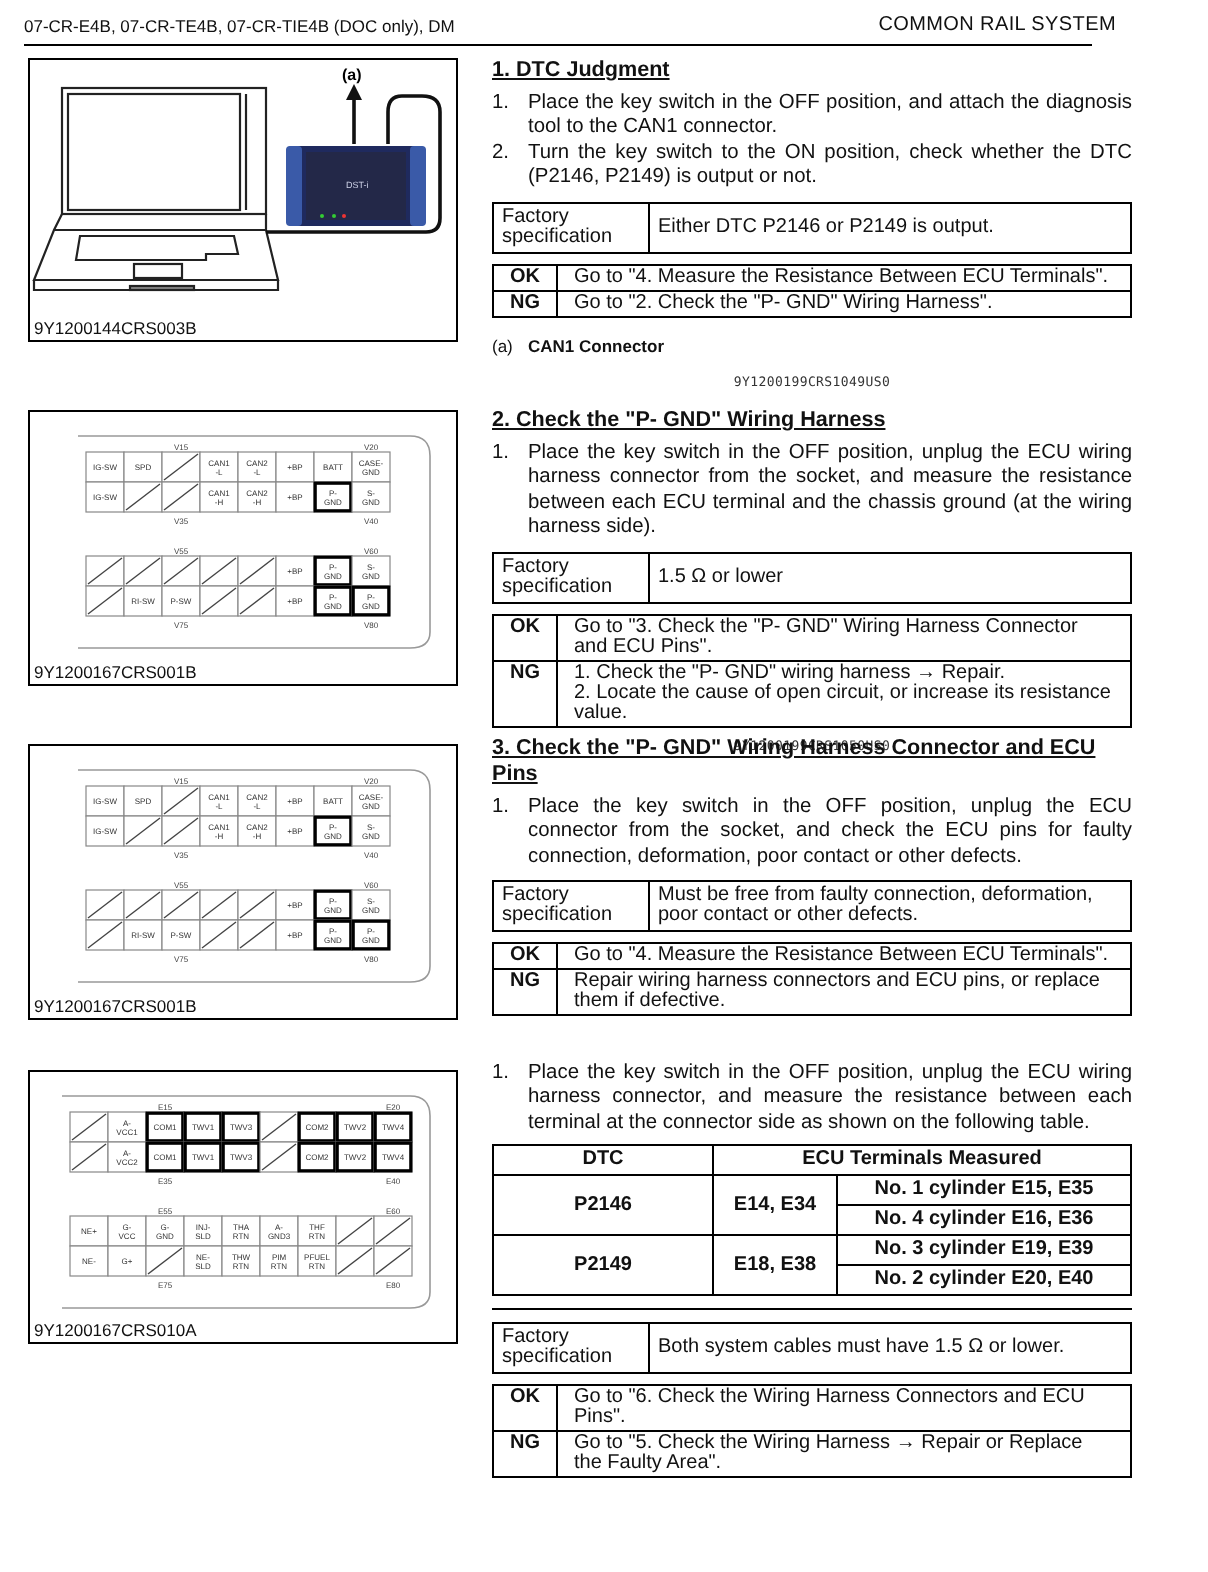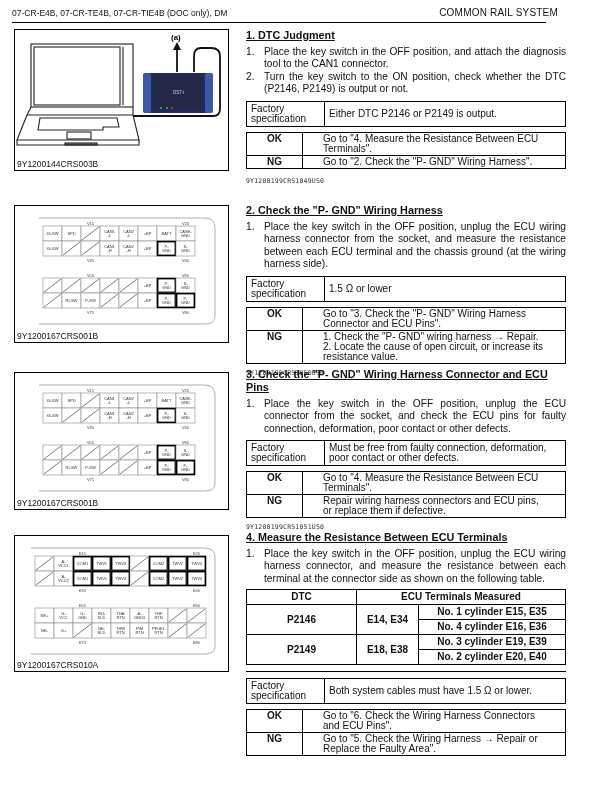--- a/index.html
+++ b/index.html
@@ -15,25 +15,25 @@
 .sec{position:absolute;left:246px;width:320px;font-size:10.2px;line-height:12.4px}
 .sec h2{font-size:10.8px;font-weight:bold;text-decoration:underline;margin-bottom:4px;line-height:13px}
 .step{display:flex;text-align:justify}
 .step .n{width:18px;flex:none}
 .step .t{flex:1}
 table.spec,table.okng,table.dtc{border-collapse:collapse;width:100%;font-size:10px;line-height:10px}
 table.spec{margin-top:5px}
 table.spec td{border:1px solid #000;padding:2px 4px;vertical-align:middle}
 table.spec td.k{width:78px}
 table.okng{margin-top:5px}
-table.okng td{border:1px solid #000;padding:1px 20px;vertical-align:top}
+table.okng td{border:1px solid #000;padding:1px 8px;vertical-align:top}
 table.okng td.k{width:30px;font-weight:bold}
 table.dtc td,table.dtc th{border:1px solid #000;text-align:center;padding:2px 3px;font-weight:bold;height:15px}
 table.dtc th{font-weight:bold}
-.code{font-family:"DejaVu Sans Mono",monospace;font-size:6.5px;color:#333;text-align:left;margin-top:3px;letter-spacing:.2px}
+.code{font-family:"DejaVu Sans Mono",monospace;font-size:6.5px;color:#333;text-align:center;margin-top:3px;letter-spacing:.2px}
 .note{font-size:8.5px;font-weight:bold;margin-top:8px}
 .note span{display:inline-block;width:18px;font-weight:normal}
 
 svg text{font-family:"Liberation Sans",sans-serif}
 </style>
 </head>
 <body>
 
 <div class="hdr-left">07-CR-E4B, 07-CR-TE4B, 07-CR-TIE4B (DOC only), DM</div>
 <div class="hdr-right">COMMON RAIL SYSTEM</div>
@@ -393,20 +393,21 @@
         <tr>
           <td class="k">OK</td>
           <td>Go to "4. Measure the Resistance Between ECU Terminals".</td>
         </tr>
     <tr>
           <td class="k">NG</td>
           <td>Go to "2. Check the "P- GND" Wiring Harness".</td>
         </tr>
   </tbody>
     </table>
+  <div class="note"><span>(a)</span><b>CAN1 Connector</b></div>
   <div class="code" style="margin-top:6px">9Y1200199CRS1049US0</div>
 </div>
 
 <div class="sec" style="top:204px">
   <h2>2. Check the "P- GND" Wiring Harness</h2>
   <div class="step">
       <span class="n">1.</span>
       <span class="t">Place the key switch in the OFF position, unplug the ECU wiring harness connector from the socket, and measure the resistance between each ECU terminal and the chassis ground (at the wiring harness side).</span>
     </div>
   <table class="spec">
@@ -454,25 +455,23 @@
         <tr>
           <td class="k">OK</td>
           <td>Go to "4. Measure the Resistance Between ECU Terminals".</td>
         </tr>
     <tr>
           <td class="k">NG</td>
           <td>Repair wiring harness connectors and ECU pins, or replace them if defective.</td>
         </tr>
   </tbody>
     </table>
-  <div class="code">9Y1200199CRS1051US0</div>
 </div>
 
 <div class="sec" style="top:531px">
-  <h2>4. Measure the Resistance Between ECU Terminals</h2>
   <div class="step">
       <span class="n">1.</span>
       <span class="t">Place the key switch in the OFF position, unplug the ECU wiring harness connector, and measure the resistance between each terminal at the connector side as shown on the following table.</span>
     </div>
   <table class="dtc" style="margin-top:4px">
     <tbody>
         <tr>
           <th style="width:110px">DTC</th>
           <th colspan="2">ECU Terminals Measured</th>
         </tr>

